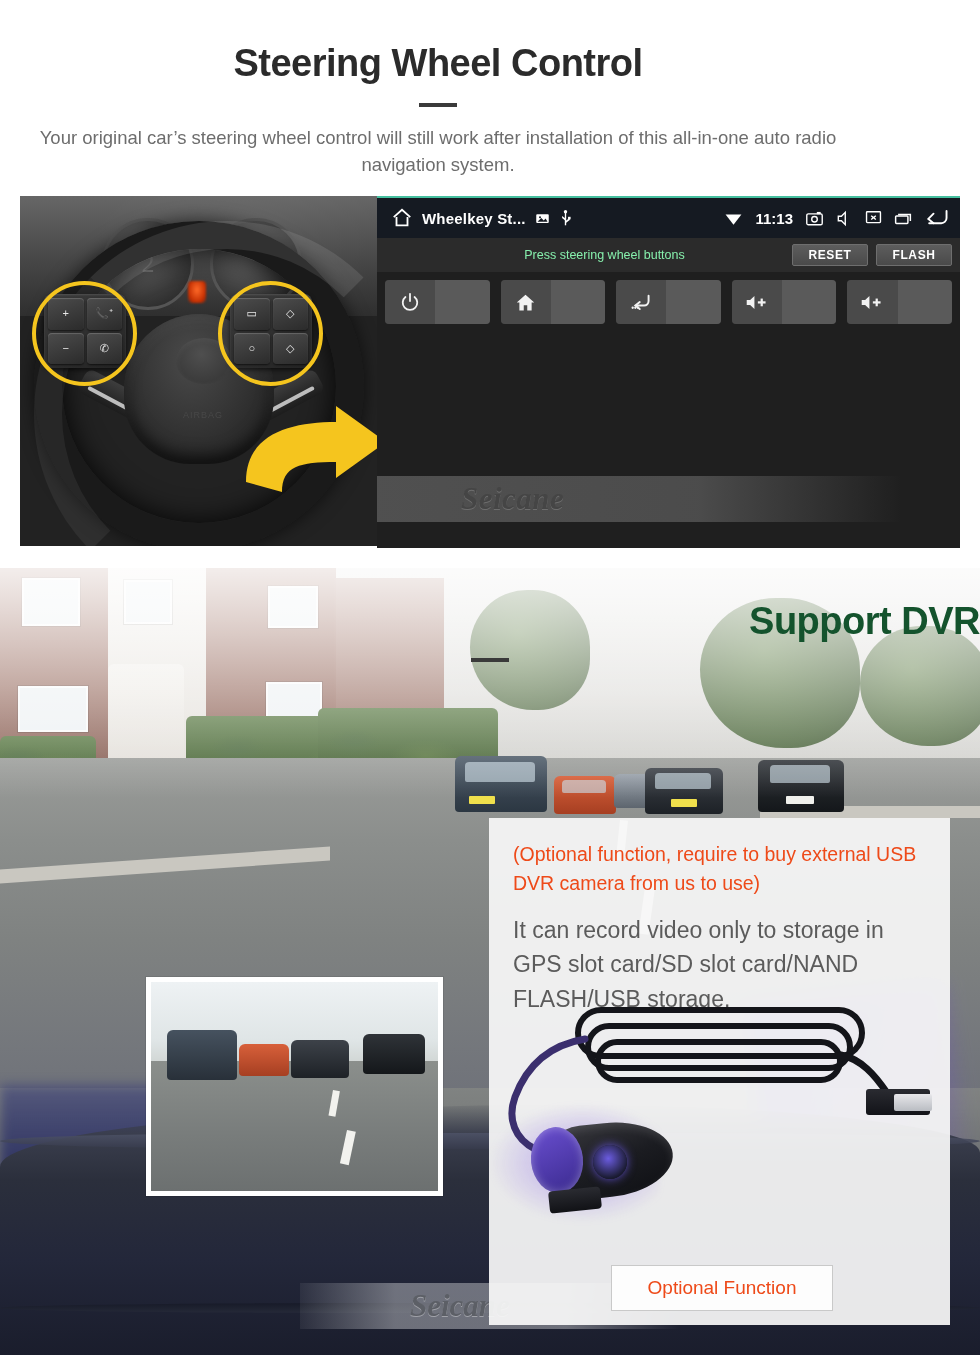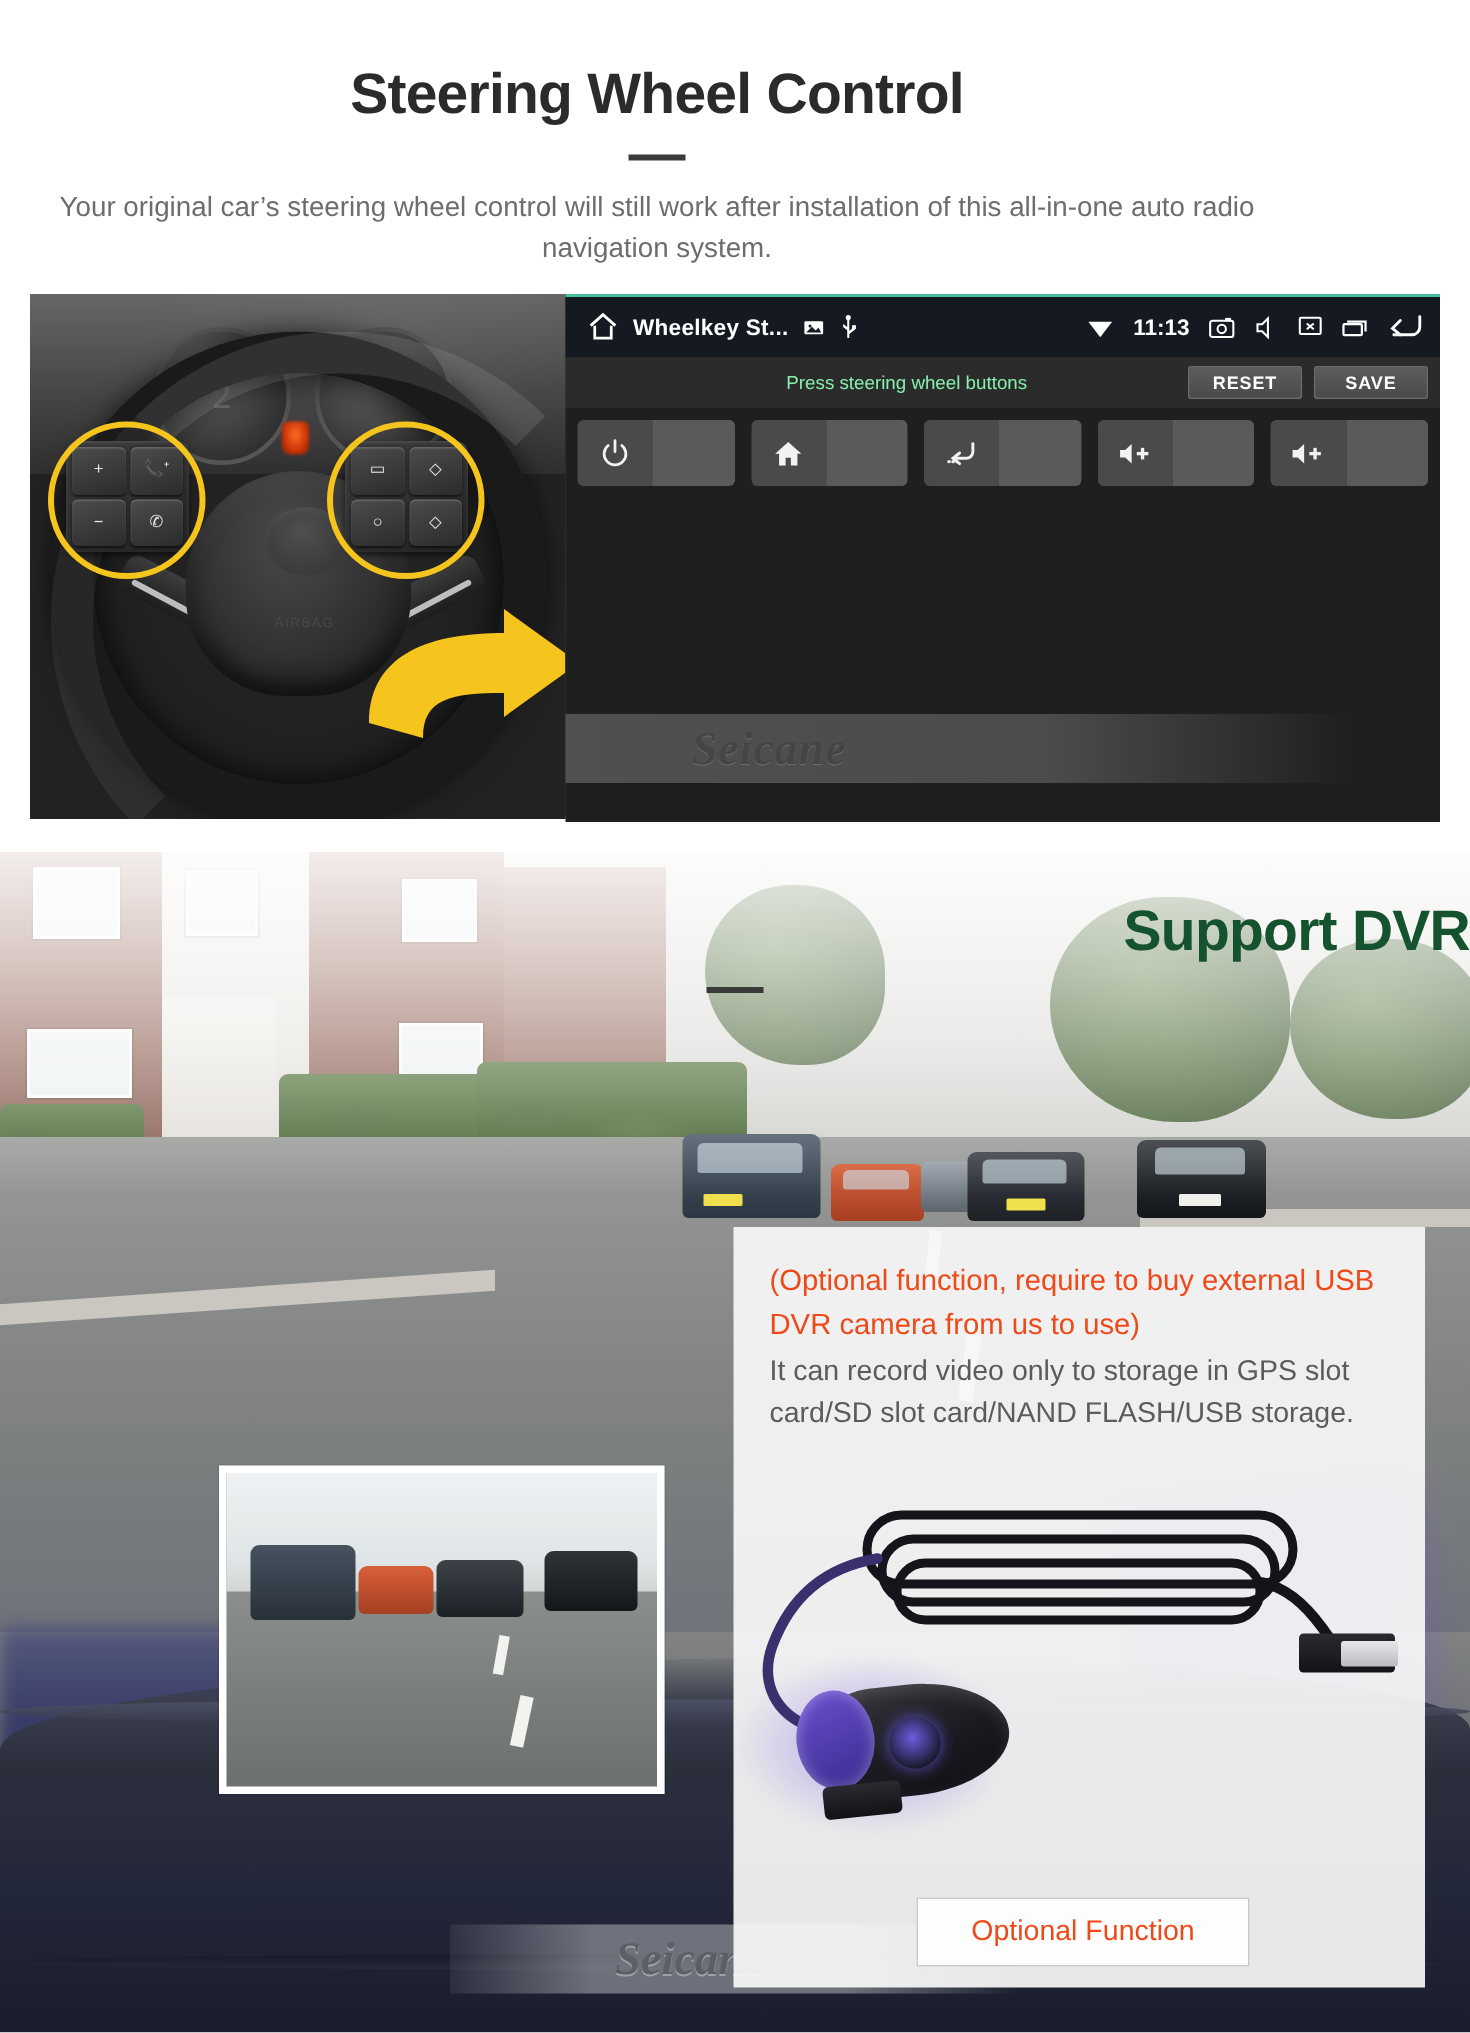--- a/index.html
+++ b/index.html
@@ -249,21 +249,21 @@
   .dp-road { position:absolute; left:0; top:38%; width:100%; height:62%;
     background:linear-gradient(180deg,#8b8f8c,#797d7c 55%,#6c7070); }
 
   
   .info-card {
     position:absolute; left:489px; top:250px; width:461px; height:507px;
     background:rgba(247,247,247,.93); z-index:8;
   }
   .ic-text { padding:22px 24px 0 24px; }
   .ic-red { color:#ee4a19; font-size:19.5px; line-height:1.5; }
-  .ic-gray { color:#5b5b5b; font-size:19px; line-height:1.5; margin-top:2px; }
+  .ic-gray { color:#5b5b5b; font-size:23px; line-height:1.5; margin-top:14px; }
 
   
   .cam-art { position:absolute; left:0; top:175px; width:461px; height:250px; }
   .cable { position:absolute; border:6px solid #14151a; border-radius:50%; background:transparent; }
   .usb-plug { position:absolute; right:20px; top:96px; width:64px; height:26px;
     background:linear-gradient(180deg,#2a2b31,#121318); border-radius:3px; }
   .usb-metal { position:absolute; right:18px; top:101px; width:38px; height:17px;
     background:linear-gradient(180deg,#e7e7ea,#b9bcc2); border-radius:2px; }
   .cam-body { position:absolute; left:54px; top:130px; width:130px; height:74px;
     border-radius:40px 50% 50% 40% / 50%;
@@ -422,21 +422,21 @@
               <path d="M26 3 L26 11 A6 6 0 0 1 20 17 L6 17"></path>
               <path d="M11 11 L5 17 L11 22" transform="translate(0,-5)"></path>
             </svg>
           </span>
         </div>
       </div>
 
       <div class="hu-actionbar">
         <div class="ab-hint">Press steering wheel buttons</div>
         <div class="ab-btn">RESET</div>
-        <div class="ab-btn">SAVE</div>
+        <div class="ab-btn">FLASH</div>
       </div>
 
       <div class="hu-body">
         <div class="key-row">
 
           <div class="key-cell">
             <div class="kc-icon">
               <svg width="20" height="20" viewBox="0 0 22 22" fill="none" stroke="#f2f2f2" stroke-width="2" stroke-linecap="round">
                 <path d="M6 5.5 A8 8 0 1 0 16 5.5"></path>
                   <path d="M11 2 V10"></path>

